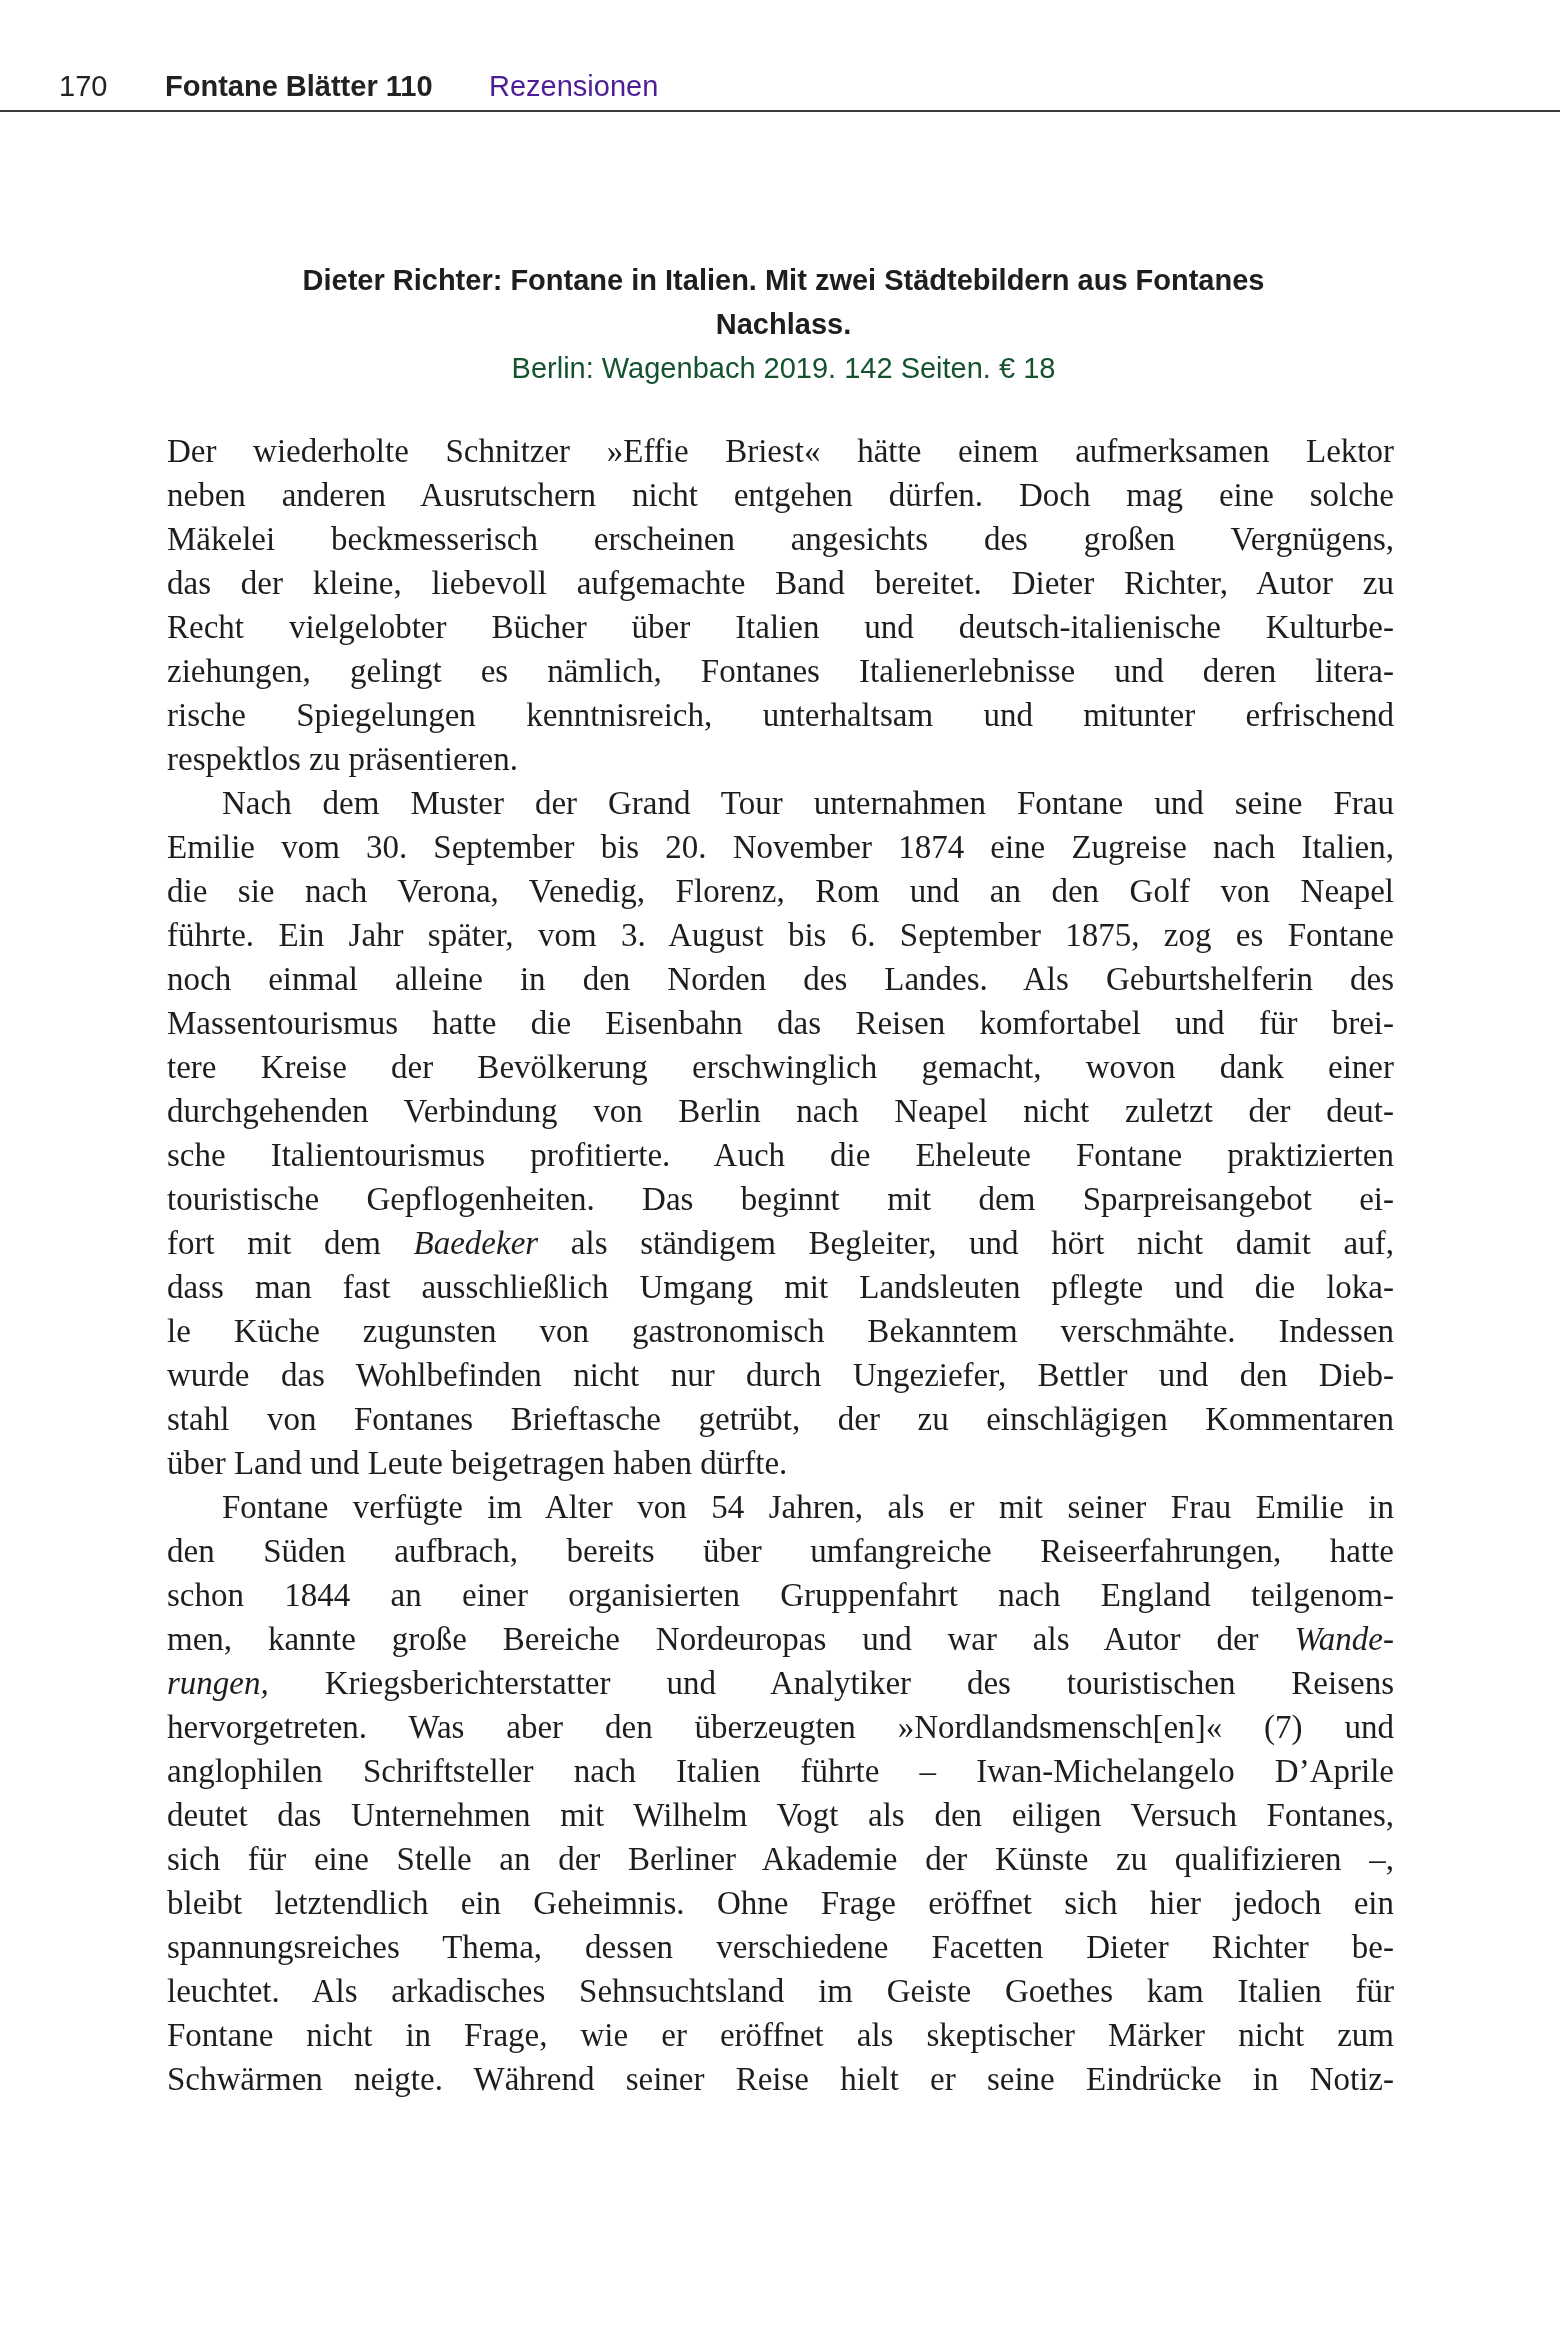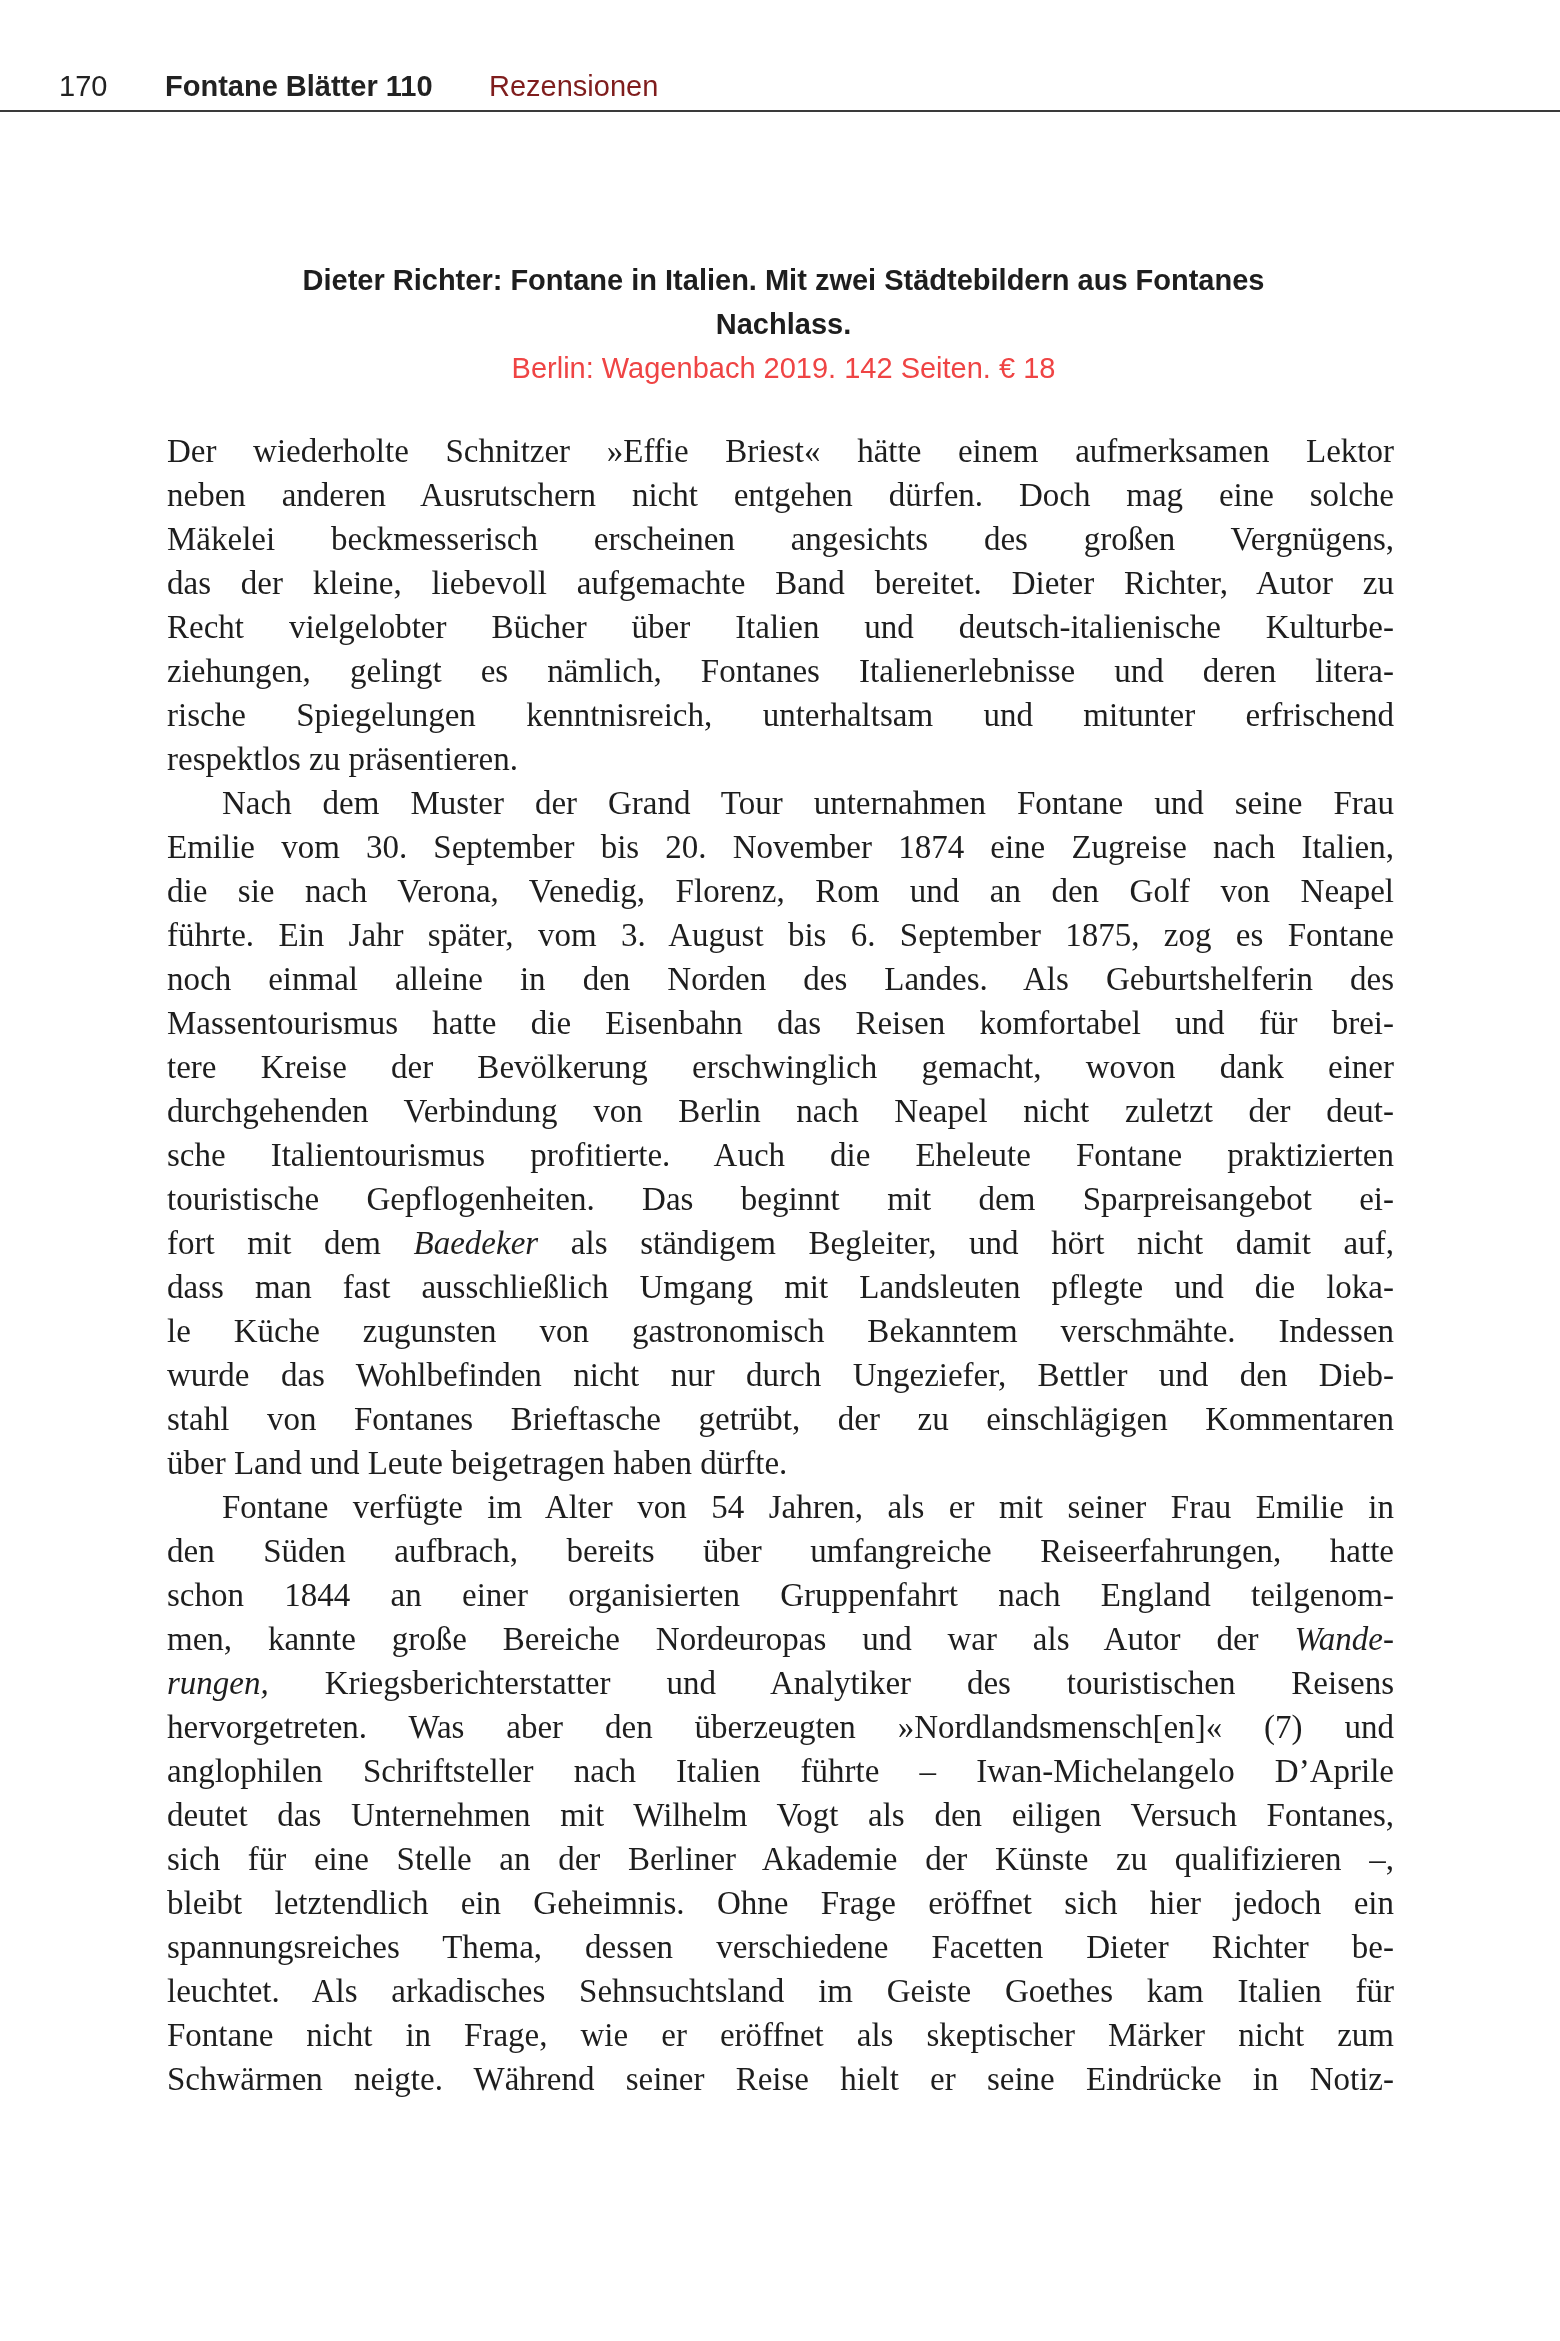--- a/index.html
+++ b/index.html
@@ -4,28 +4,28 @@
   <style>
     html, body { margin: 0; padding: 0; background: #ffffff; }
     body { width: 1561px; height: 2342px; position: relative; overflow: hidden; color: #1e1e1e; }
     .running-head {
       position: absolute; left: 0; top: 64px; width: 1561px; height: 62px;
       font-family: "Liberation Sans", sans-serif; font-size: 29px; line-height: 44px;
       color: #222;
     }
     .running-head .page-num { position: absolute; left: 59px; top: 0; }
     .running-head .journal { position: absolute; left: 165px; top: 0; font-weight: bold; }
-    .running-head .section { position: absolute; left: 489px; top: 0; color: #7f1d1d; }
+    .running-head .section { position: absolute; left: 489px; top: 0; color: #4c1d95; }
     .rule { position: absolute; left: 0; top: 110px; width: 1561px; height: 2.3px; background: #3a3a3a; }
     .review-head {
       position: absolute; left: 167px; top: 258px; width: 1233px;
       font-family: "Liberation Sans", sans-serif; font-size: 29px; line-height: 44px; color: #1e1e1e; text-align: center;
     }
     .review-head .title { font-weight: bold; }
-    .review-head .pub { color: #ef4444; }
+    .review-head .pub { color: #14532d; }
     .body-text {
       position: absolute; left: 167px; top: 429px; width: 1227px;
       font-family: "Liberation Serif", serif; font-size: 33px; line-height: 44px; color: #1e1e1e;
     }
     .line { display: block; height: 44px; white-space: nowrap; text-align: justify; text-align-last: justify; }
     .line.last { text-align-last: left; }
     .line.indent { padding-left: 55px; }
     .line i { font-style: italic; }
   </style>
 </head>

